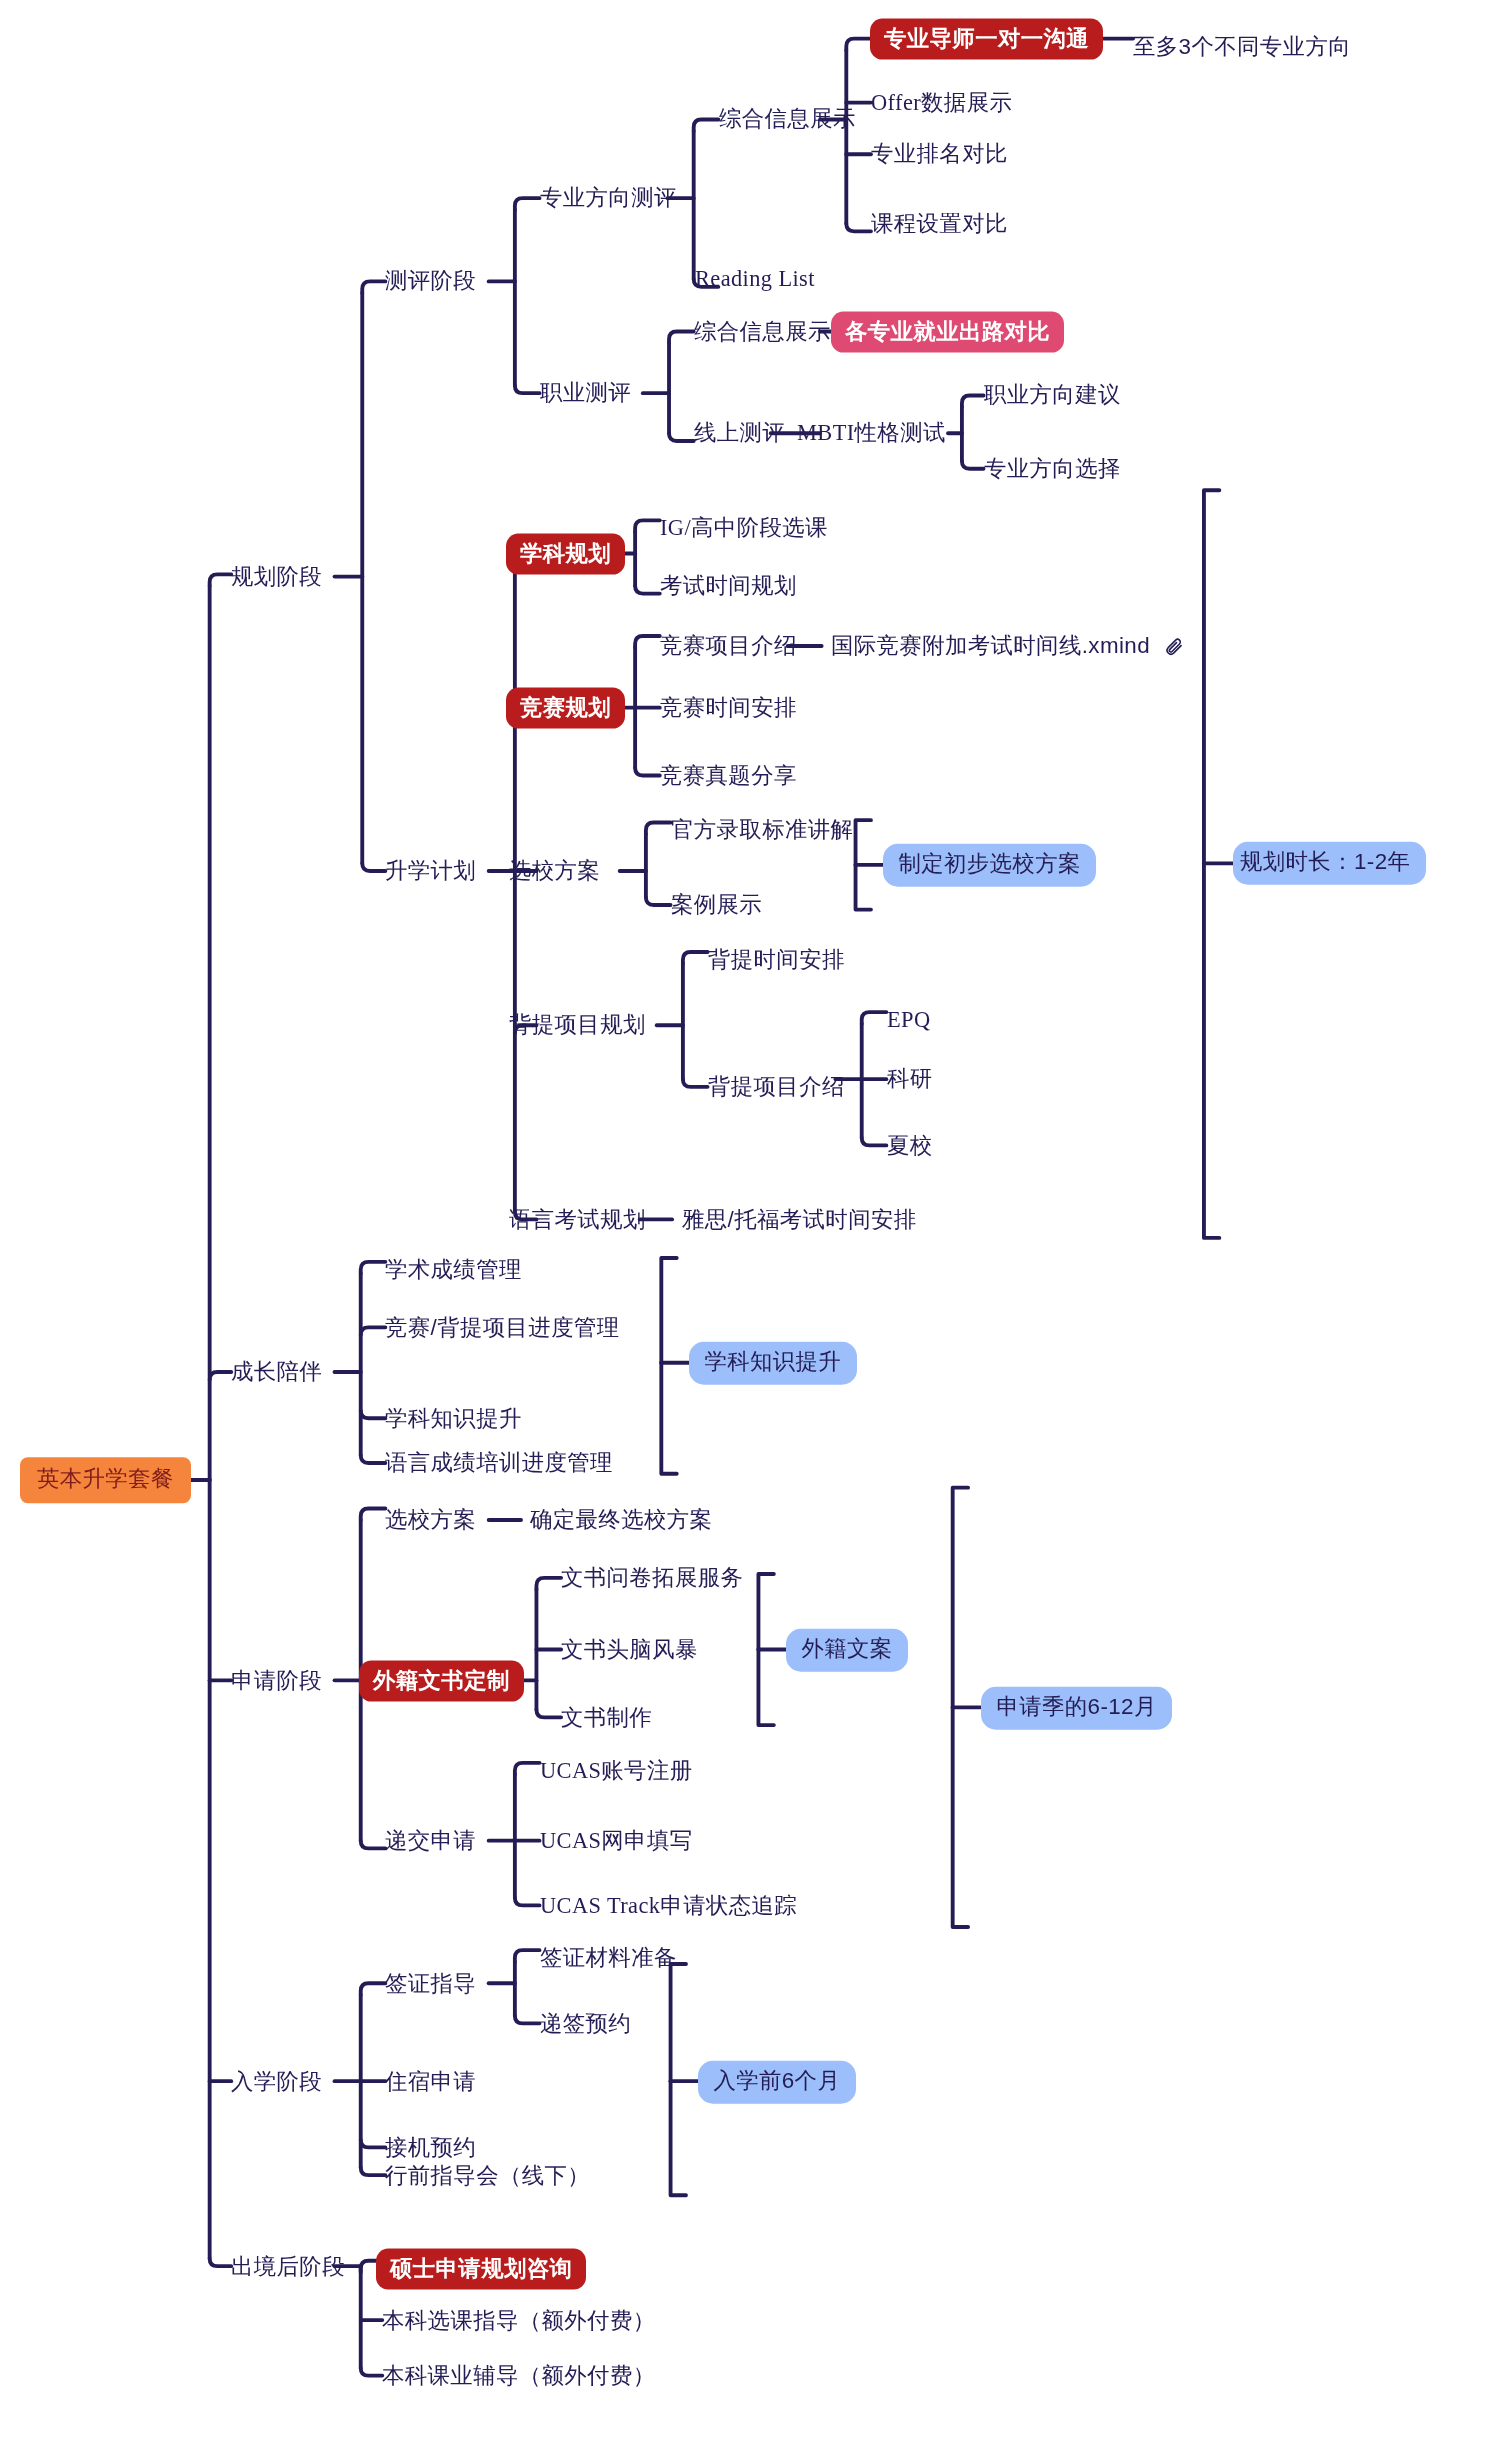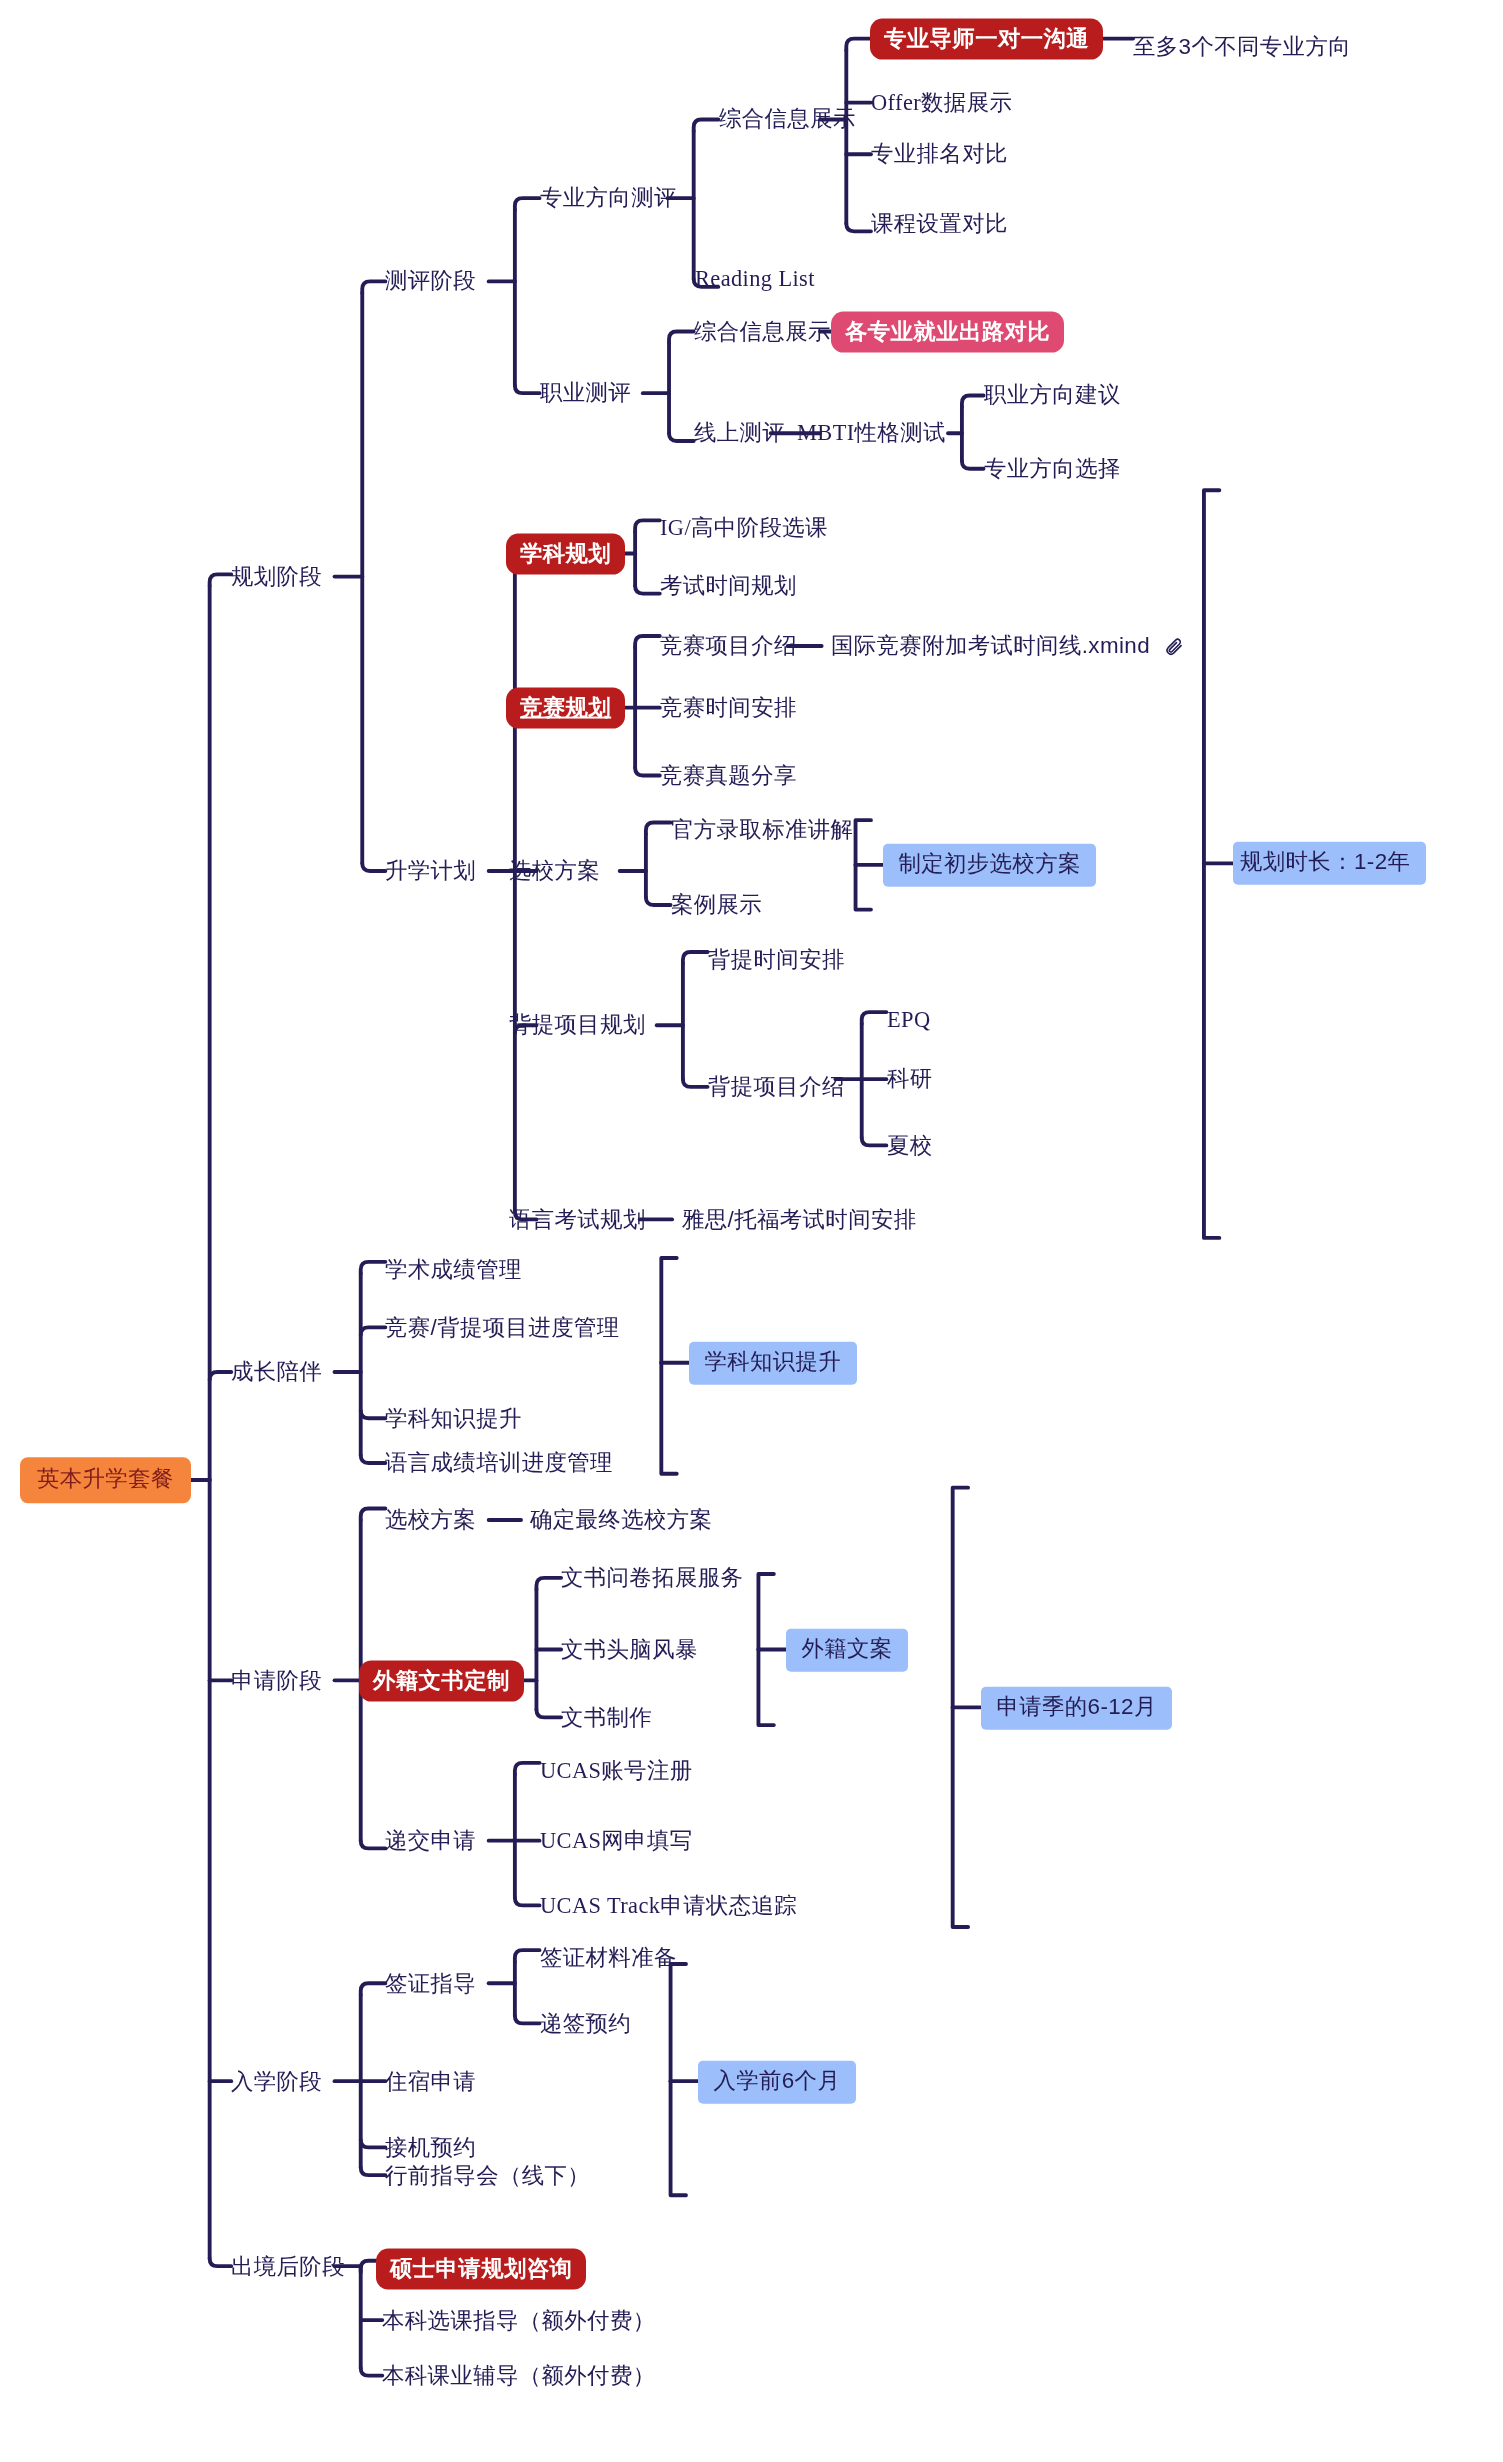--- a/index.html
+++ b/index.html
@@ -37,21 +37,21 @@
     background:#F5853C;
     color:#7f1d1d;
     font-weight:normal;
     border-radius:8px;
     padding:10.8px 17px 12.3px 17px;
   }
   .pill.magenta{background:#b91c1c;color:#ffffff;}
   .pill.crimson{background:#DF4A72;color:#ffffff;}
   .pill.blue{
     background:#9CBEFA;color:#241d55;font-weight:normal;
-    border-radius:5px;padding:9.3px 15.4px 10.8px 15.4px;
+    border-radius:15px;padding:9.3px 15.4px 10.8px 15.4px;
   }
   .clip{
     position:absolute;
     transform:translateY(-50%);
     width:20px;height:20px;
   }
   .clip svg{display:block;}
 </style>
 </head>
 <body>
@@ -246,21 +246,21 @@
   <div class="pill crimson" style="left:831px; top:332px;">各专业就业出路对比</div>
   <div class="node" style="left:694px; top:433px;">线上测评</div>
   <div class="node serif" style="left:797px; top:433px;">MBTI性格测试</div>
   <div class="node" style="left:984px; top:395px;">职业方向建议</div>
   <div class="node" style="left:984px; top:469px;">专业方向选择</div>
 
   <div class="pill magenta" style="left:506px; top:554px;">学科规划</div>
   <div class="node serif" style="left:660px; top:528px;">IG/高中阶段选课</div>
   <div class="node" style="left:660px; top:586px;">考试时间规划</div>
 
-  <div class="pill magenta" style="left:506px; top:708px;text-decoration:underline;">竞赛规划</div>
+  <div class="pill magenta" style="left:506px; top:708px;">竞赛规划</div>
   <div class="node" style="left:660px; top:646px;">竞赛项目介绍</div>
   <div class="node" style="left:831px; top:646px;">国际竞赛附加考试时间线.xmind</div>
   <div class="clip" style="left:1164px; top:646px;">
     <svg viewBox="0 0 24 24" width="20" height="20" fill="none" stroke="#241d55" stroke-width="1.9" stroke-linecap="round" stroke-linejoin="round">
       <path d="M20.5 11.5 L11.5 20.5 a4.6 4.6 0 0 1 -6.5 -6.5 L14 5 a3.2 3.2 0 0 1 4.6 4.6 L9.6 18.6 a1.8 1.8 0 0 1 -2.6 -2.6 L15 8"></path>
     </svg>
   </div>
   <div class="node" style="left:660px; top:708px;">竞赛时间安排</div>
   <div class="node" style="left:660px; top:776px;">竞赛真题分享</div>
 

